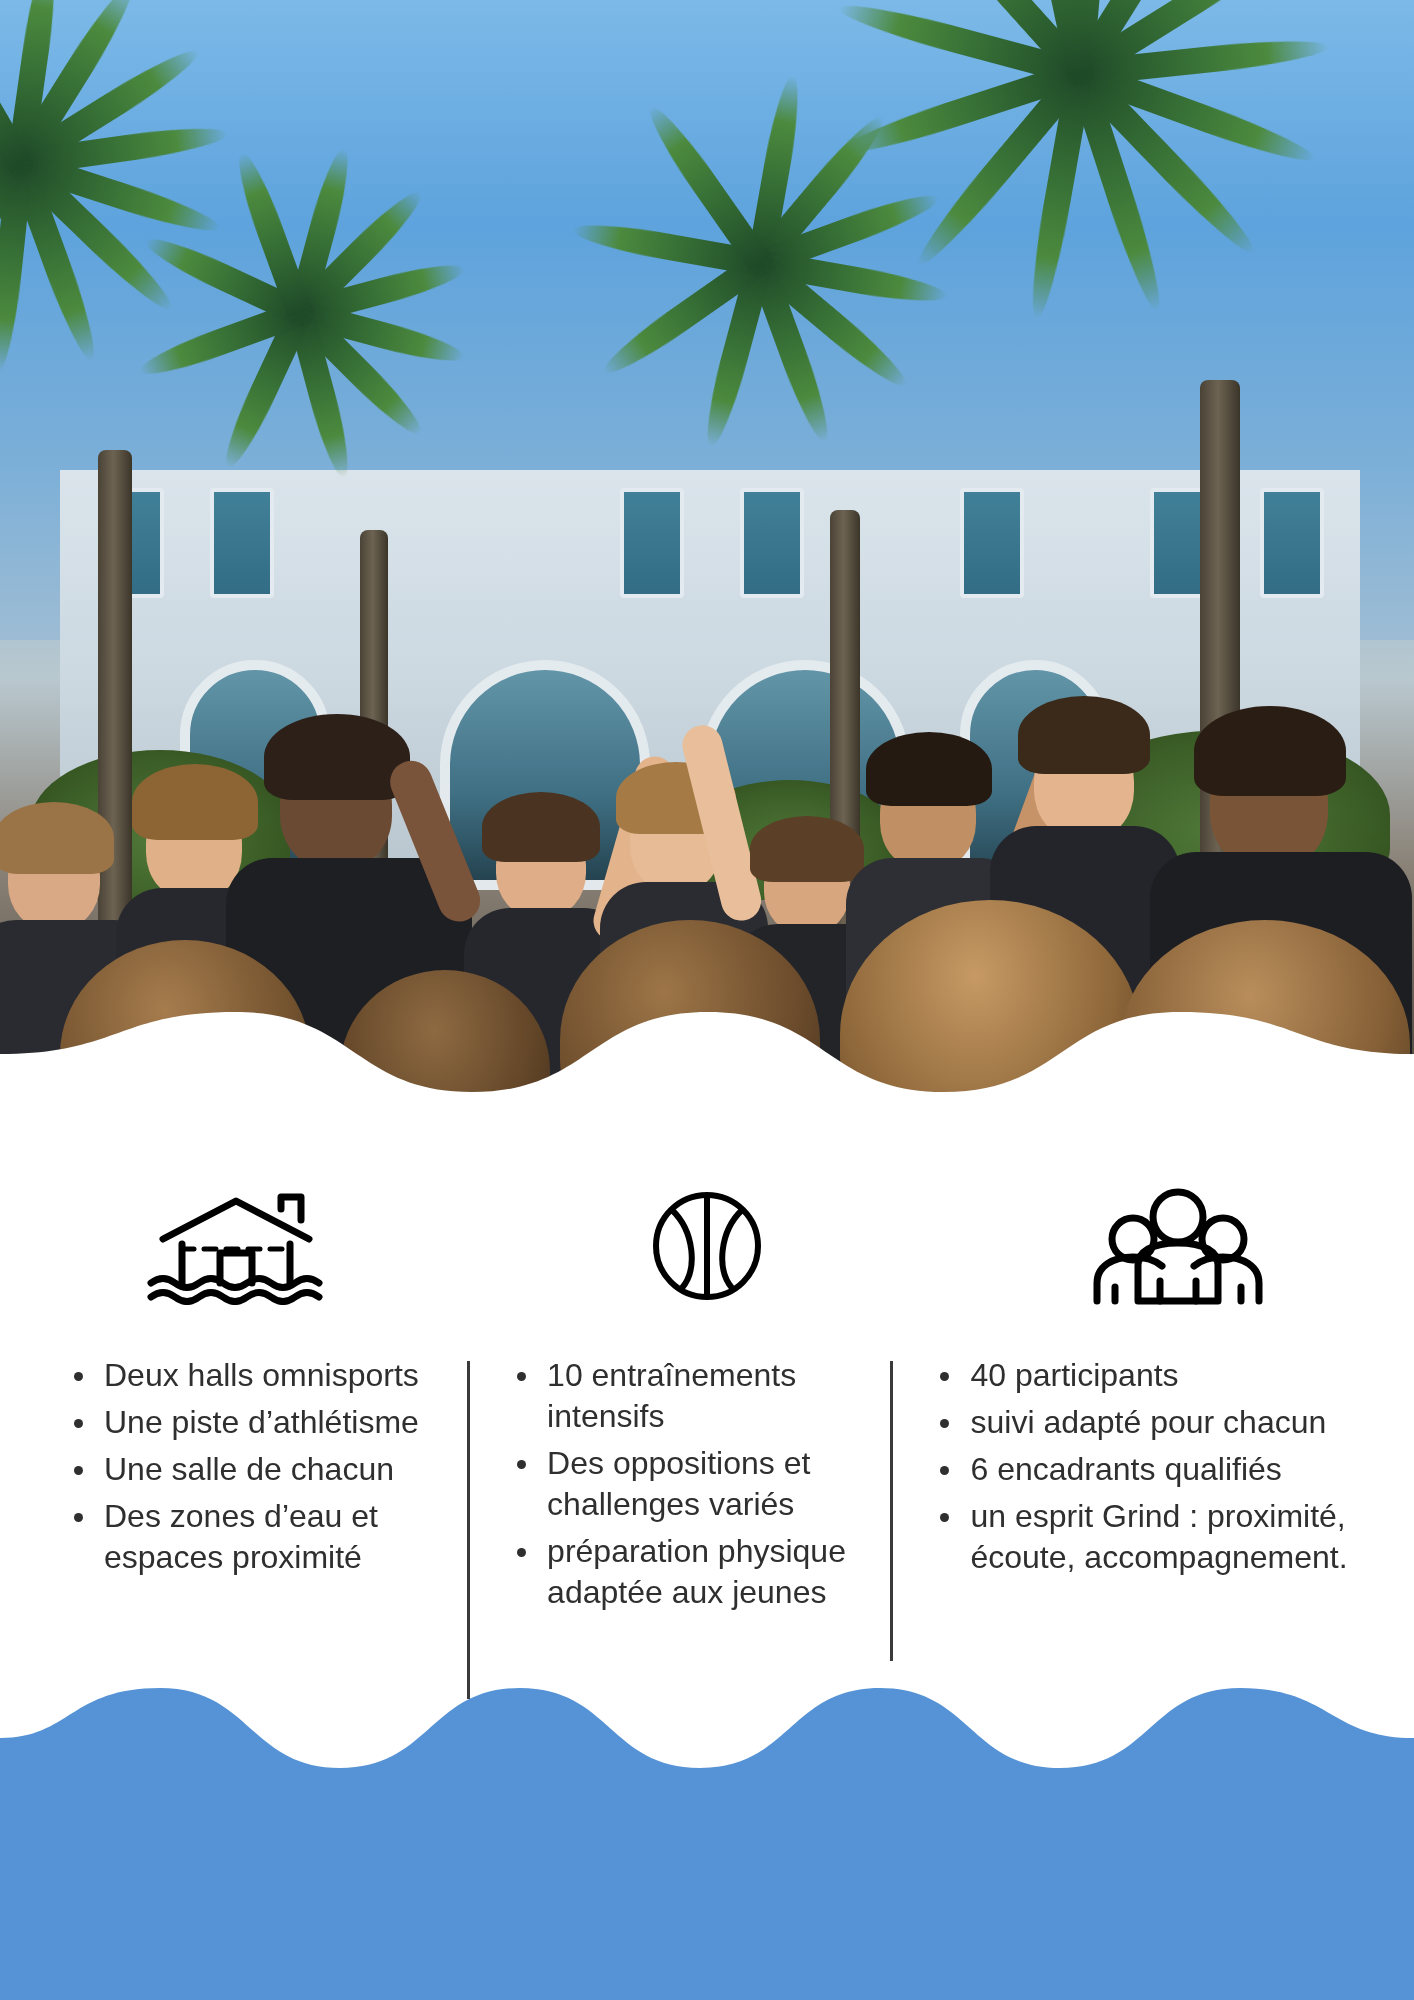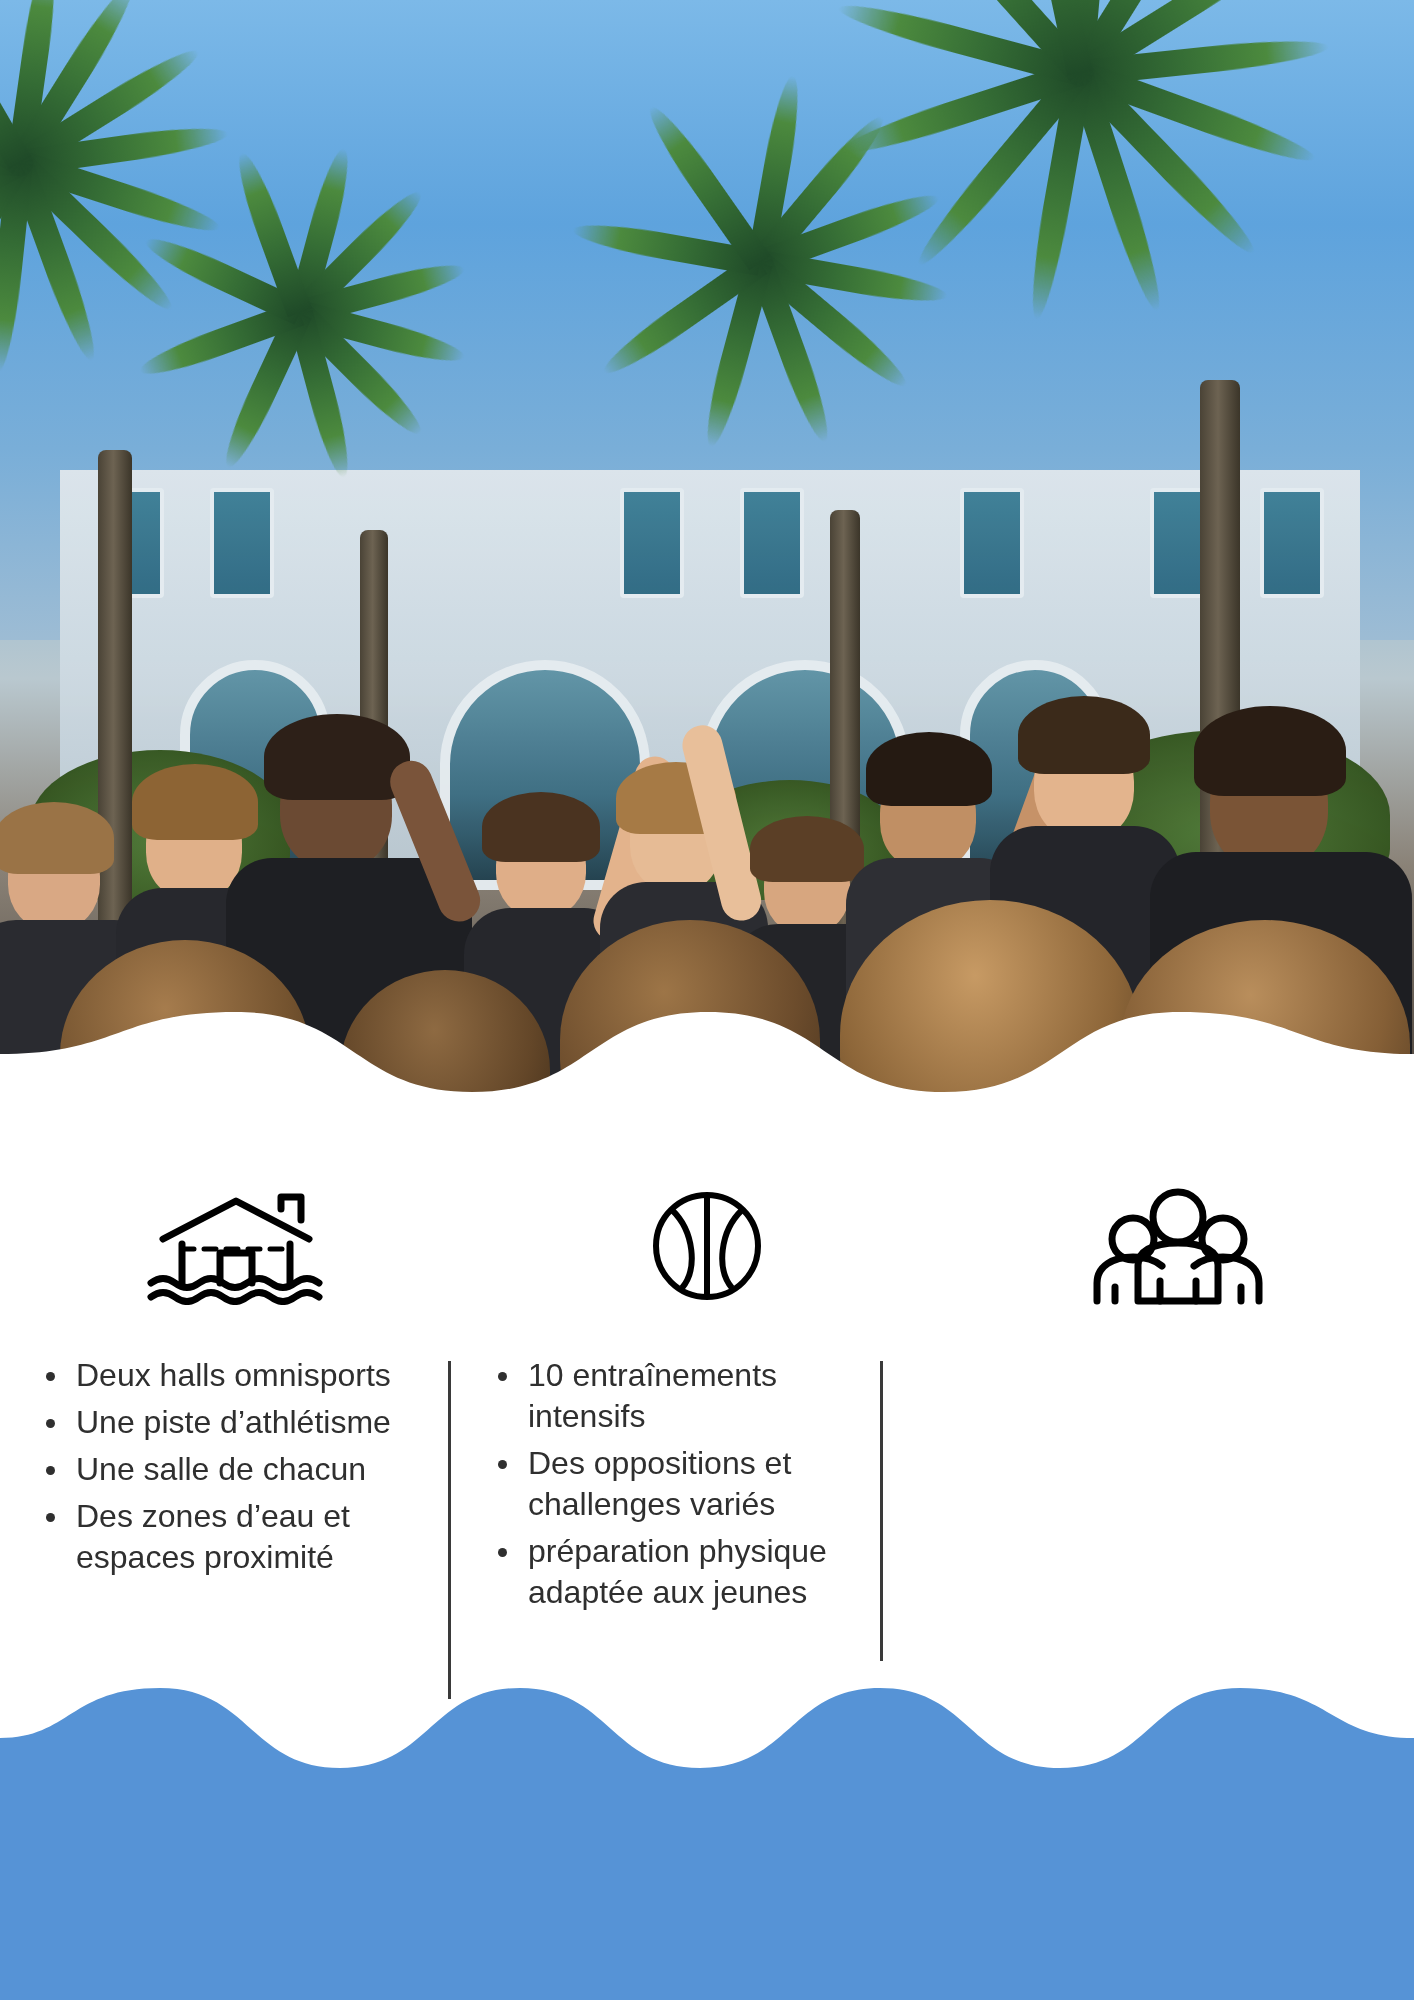--- a/index.html
+++ b/index.html
@@ -116,21 +116,21 @@
   
   .icons {
     position:absolute; left:0; top:1185px; width:1414px;
     display:flex; z-index:5;
   }
   .iconcell { flex:1; display:flex; justify-content:center; align-items:flex-end; height:120px; }
 
   
   .cols {
     position:absolute; left:0; top:1355px; width:1414px;
-    display:flex; z-index:5;
+    display:flex; z-index:5;padding-left:28px;
   }
   .col { position:relative; }
   .col1 { width:448px; padding-left:36px; padding-right:16px; }
   .col2 { width:432px; padding-left:40px; padding-right:10px; }
   .col3 { width:534px; padding-left:40px; padding-right:30px; }
   .divider {
     position:absolute; left:0; top:6px;
     width:3px; background:#3a3a3a;
   }
   .col2 .divider { height:338px; }
@@ -392,20 +392,26 @@
       <div class="divider"></div>
       <ul class="blist">
         <li>10 entraînements intensifs</li>
         <li>Des oppositions et challenges variés</li>
         <li>préparation physique adaptée aux jeunes</li>
       </ul>
     </div>
 
     <div class="col col3">
       <div class="divider"></div>
+      <ul class="blist">
+        <li>40 participants</li>
+        <li>suivi adapté pour chacun</li>
+        <li>6 encadrants qualifiés</li>
+        <li>un esprit Grind : proximité, écoute, accompagnement.</li>
+      </ul>
     </div>
 
   </div>
 
   <svg class="wave-bottom" viewBox="0 0 1414 340" preserveAspectRatio="none">
     <path d="M0,78 C70,78 70,28 160,28 C250,28 250,108 340,108
              C430,108 430,28 520,28 C610,28 610,108 700,108
              C790,108 790,28 880,28 C970,28 970,108 1060,108
              C1150,108 1150,28 1240,28 C1330,28 1330,78 1414,78
              L1414,340 L0,340 Z" fill="#5693d6"></path>

